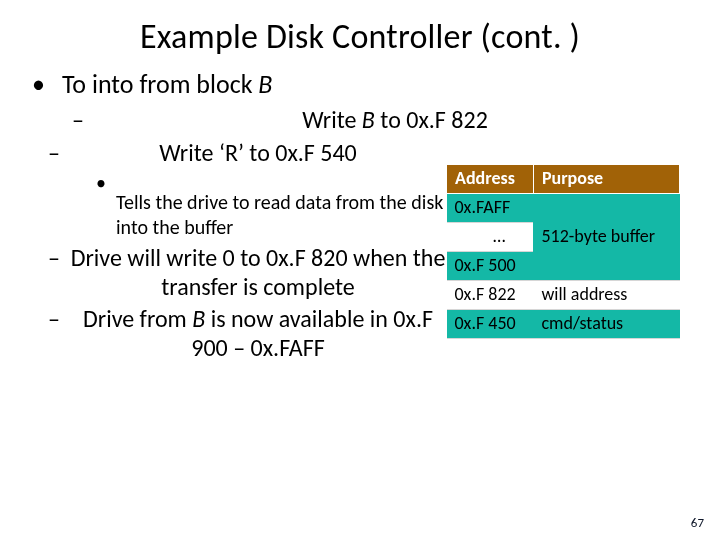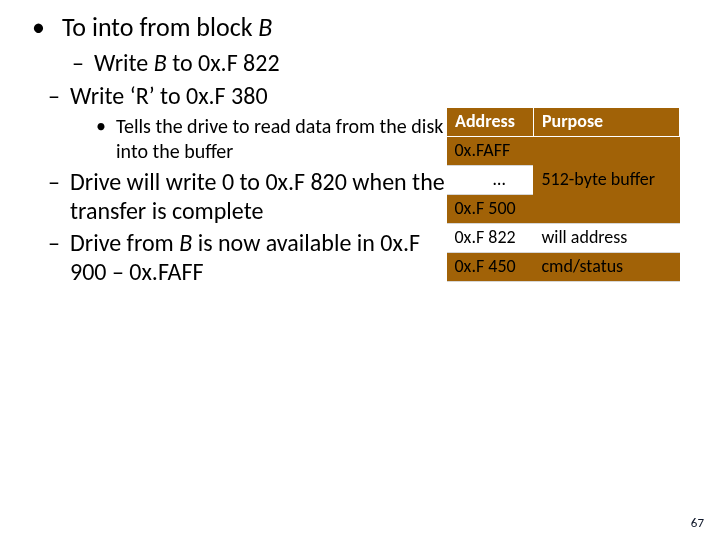--- a/index.html
+++ b/index.html
@@ -41,31 +41,31 @@
   .lvl1 .text { flex: 1; }
   .lvl2 {
     display: flex;
     margin: 2px 0 2px 48px;
     font-size: 24px;
   }
   .lvl2 .dash {
     width: 22px;
     flex: 0 0 22px;
   }
-  .lvl2 .text { flex: 1; }
+  .lvl2 .text { flex: 1; text-align: center; }
   .lvl3 {
     display: flex;
     margin: 4px 0 4px 96px;
     font-size: 20px;
   }
   .lvl3 .dot {
     width: 20px;
     flex: 0 0 20px;
   }
-  .lvl3 .text { flex: 1; }
+  .lvl3 .text { flex: 1; margin-top: 19px; }
   .italic { font-style: italic; }
 
   .two-col {
     display: flex;
     align-items: flex-start;
   }
   .left-col {
     width: 422px;
     flex: 0 0 422px;
   }
@@ -86,37 +86,38 @@
     font-weight: bold;
     text-align: left;
     padding: 3px 8px;
     border: 1px solid #ffffff;
   }
   table.addr td {
     padding: 3px 8px;
     border-bottom: 1px solid #d6d6d6;
     vertical-align: middle;
   }
-  table.addr tr.alt td { background: #a16207; }
+  table.addr tr.alt td { background: #14b8a6; }
   table.addr tr.plain td { background: #ffffff; }
   table.addr td.ellipsis { text-align: right; padding-right: 28px; }
 
   .page-num {
     position: absolute;
     right: 16px;
     bottom: 10px;
     font-size: 13px;
     color: #0f172a;
   }
 </style>
 </head>
 <body>
 
 <div class="slide">
 
+  <div class="title">Example Disk Controller (cont. )</div>
 
   <div class="body">
 
     <div class="lvl1">
       <div class="bullet">•</div>
       <div class="text">
         <span>To into from block </span><span class="italic">B</span>
       </div>
     </div>
 
@@ -125,21 +126,21 @@
       <div class="text">
         <span>Write </span><span class="italic">B</span><span> to 0x.F 822</span>
       </div>
     </div>
 
     <div class="two-col">
       <div class="left-col">
 
         <div class="lvl2" style="margin-left:24px;">
           <div class="dash">–</div>
-          <div class="text">Write ‘R’ to 0x.F 380</div>
+          <div class="text">Write ‘R’ to 0x.F 540</div>
         </div>
 
         <div class="lvl3" style="margin-left:72px;">
           <div class="dot">•</div>
           <div class="text">Tells the drive to read data from the disk into the buffer</div>
         </div>
 
         <div class="lvl2" style="margin-left:24px;">
           <div class="dash">–</div>
           <div class="text">Drive will write 0 to 0x.F 820 when the transfer is complete</div>

